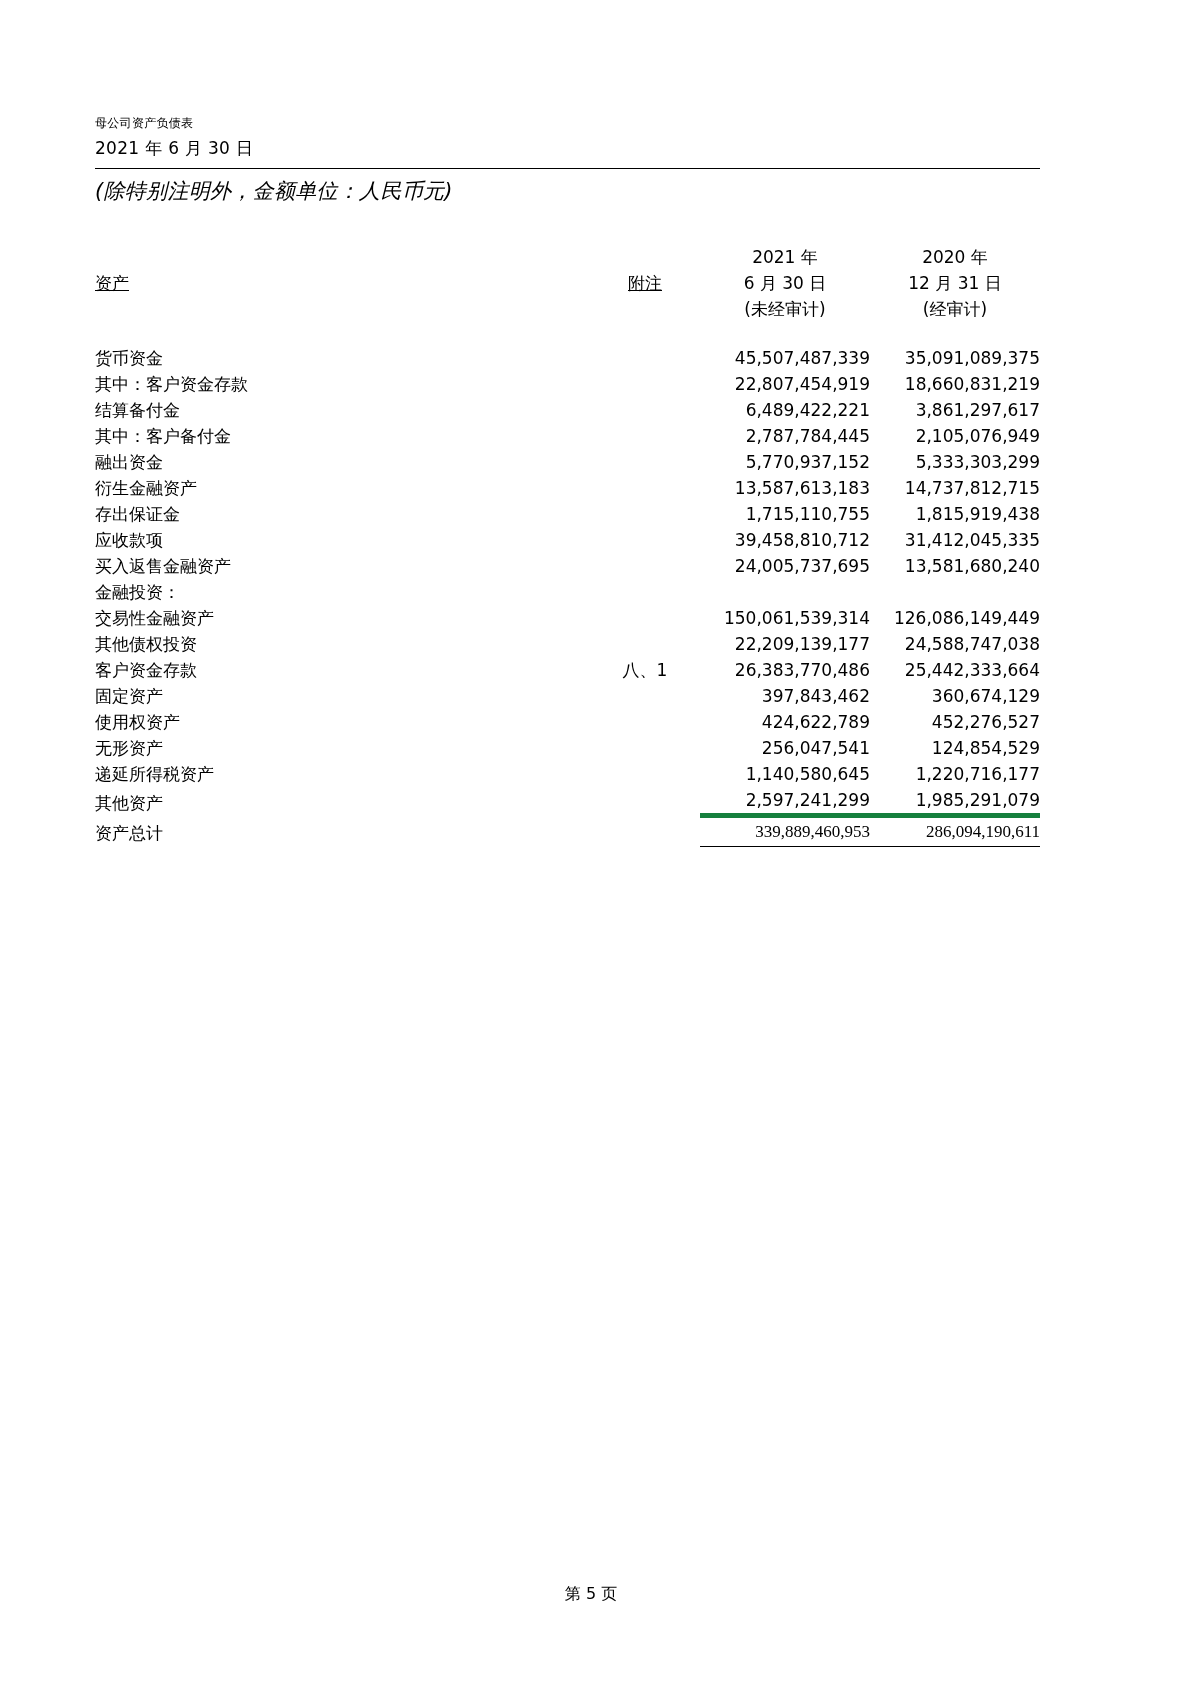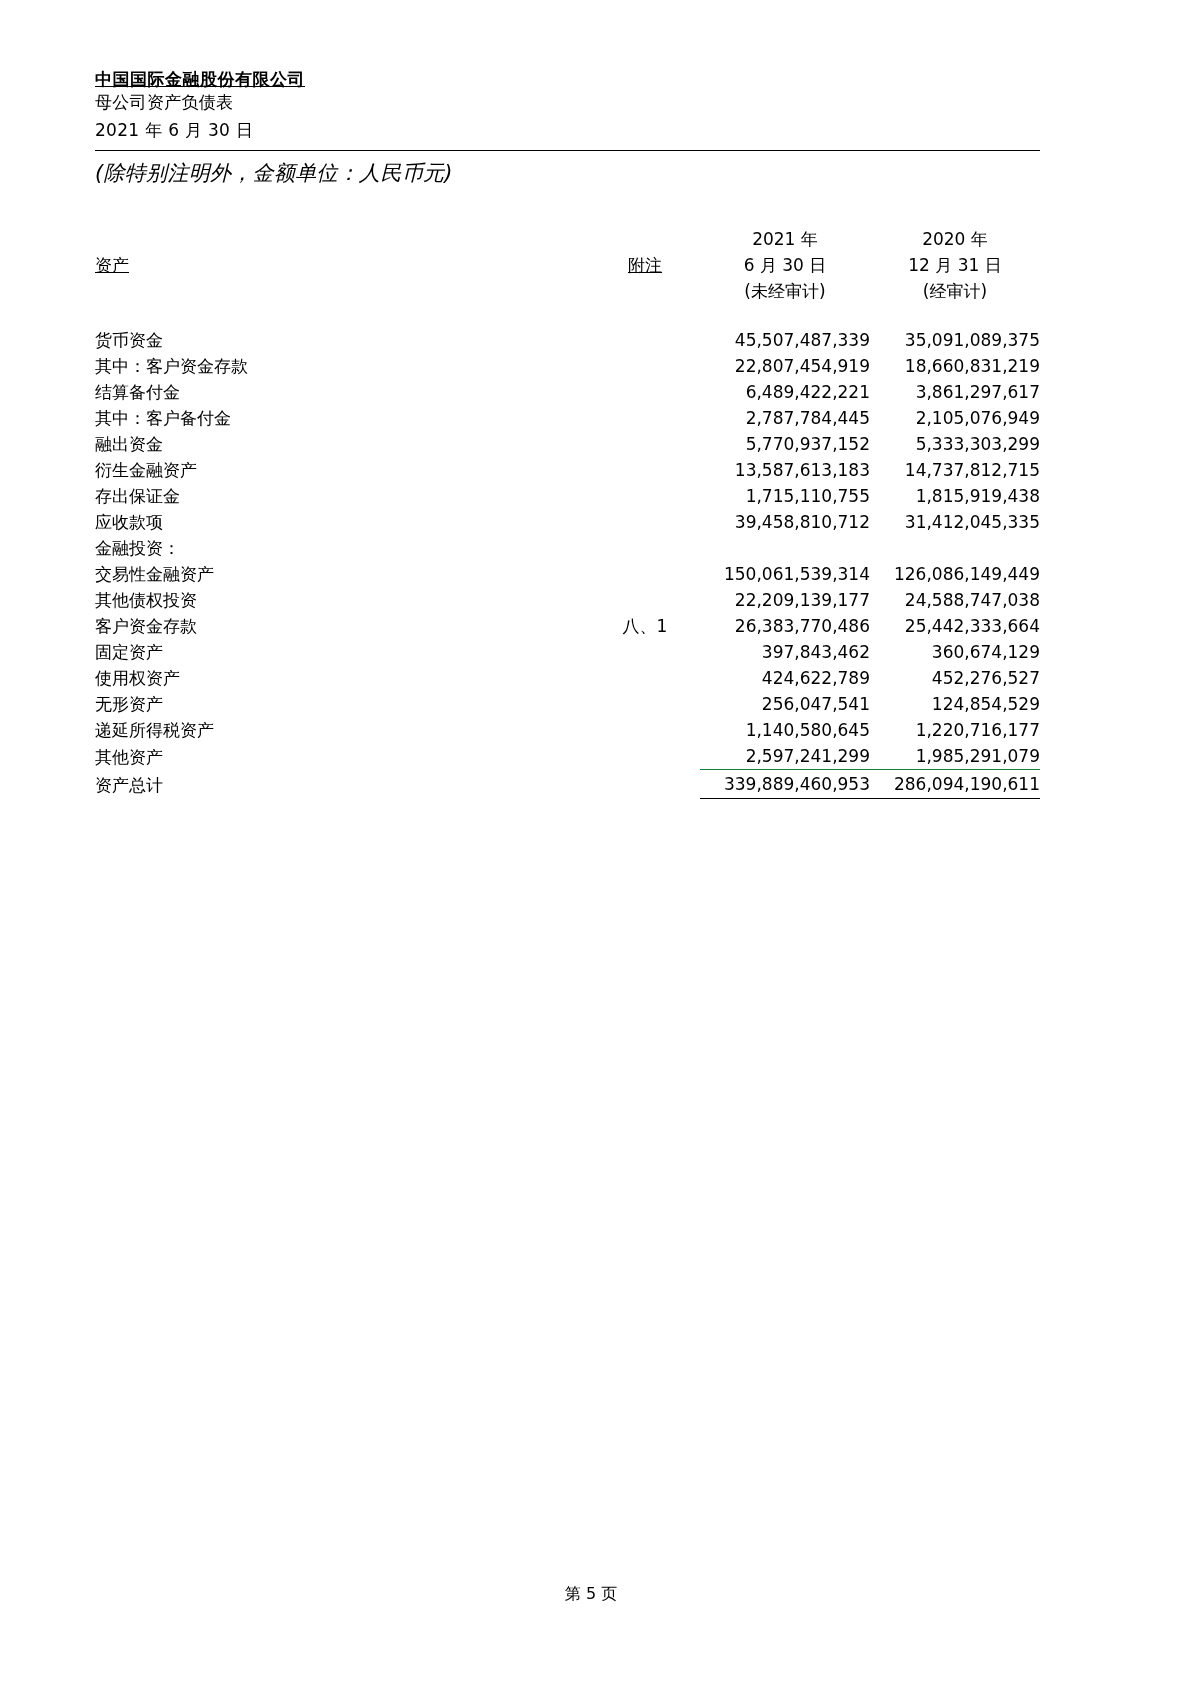--- a/index.html
+++ b/index.html
@@ -23,21 +23,22 @@
   .company-name {
     font-family: "DejaVu Sans", "Liberation Sans", sans-serif;
     font-size: 17px;
     font-weight: 600;
     text-decoration: underline;
     letter-spacing: 0.5px;
     margin-top: 8px;
   }
   .doc-title {
     font-family: "DejaVu Sans", "Liberation Sans", sans-serif;
-    font-size: 17px;
+    font-size: 12px;
+    margin-top: 55px;
     letter-spacing: 0.3px;
   }
   .doc-date {
     font-family: "DejaVu Sans", "Liberation Sans", sans-serif;
     font-size: 17px;
     margin-top: 5px;
     letter-spacing: 0.3px;
     border-bottom: 1px solid #000;
     padding-bottom: 8px;
     width: 945px;
@@ -111,39 +112,39 @@
   }
   .note {
     text-align: center;
     white-space: nowrap;
   }
   .total-row td {
     height: 28px;
     line-height: 28px;
   }
   .total-row .num {
-    border-top: 1px solid #15803d;
+    border-top: 5px solid #15803d;
     border-bottom: 1px solid #000;
+    font-family: Liberation Serif, serif;
   }
   .footer {
     position: absolute;
     left: 0;
     right: 8px;
     bottom: 78px;
     text-align: center;
     font-family: "DejaVu Sans", "Liberation Sans", sans-serif;
     font-size: 16px;
   }
 </style>
 </head>
 <body>
 
 <div class="page">
 
-  <div class="company-name">中国国际金融股份有限公司</div>
 
   <div class="doc-title">母公司资产负债表</div>
   <div class="doc-date">2021 年 6 月 30 日</div>
   <div class="doc-units">(除特别注明外，金额单位：人民币元)</div>
 
   <table class="bs">
     <colgroup>
       <col class="c-label">
       <col class="c-note">
       <col class="c-cur">
@@ -216,20 +217,26 @@
           <td class="num">1,715,110,755</td>
           <td class="num">1,815,919,438</td>
         </tr>
         <tr class="item-row">
           <td class="item-label indent-1">应收款项</td>
           <td class="note"></td>
           <td class="num">39,458,810,712</td>
           <td class="num">31,412,045,335</td>
         </tr>
         <tr class="item-row">
+          <td class="item-label indent-1">买入返售金融资产</td>
+          <td class="note"></td>
+          <td class="num">24,005,737,695</td>
+          <td class="num">13,581,680,240</td>
+        </tr>
+        <tr class="item-row">
           <td class="item-label indent-1">金融投资：</td>
           <td class="note"></td>
           <td class="num"></td>
           <td class="num"></td>
         </tr>
         <tr class="item-row">
           <td class="item-label indent-2">交易性金融资产</td>
           <td class="note"></td>
           <td class="num">150,061,539,314</td>
           <td class="num">126,086,149,449</td>

